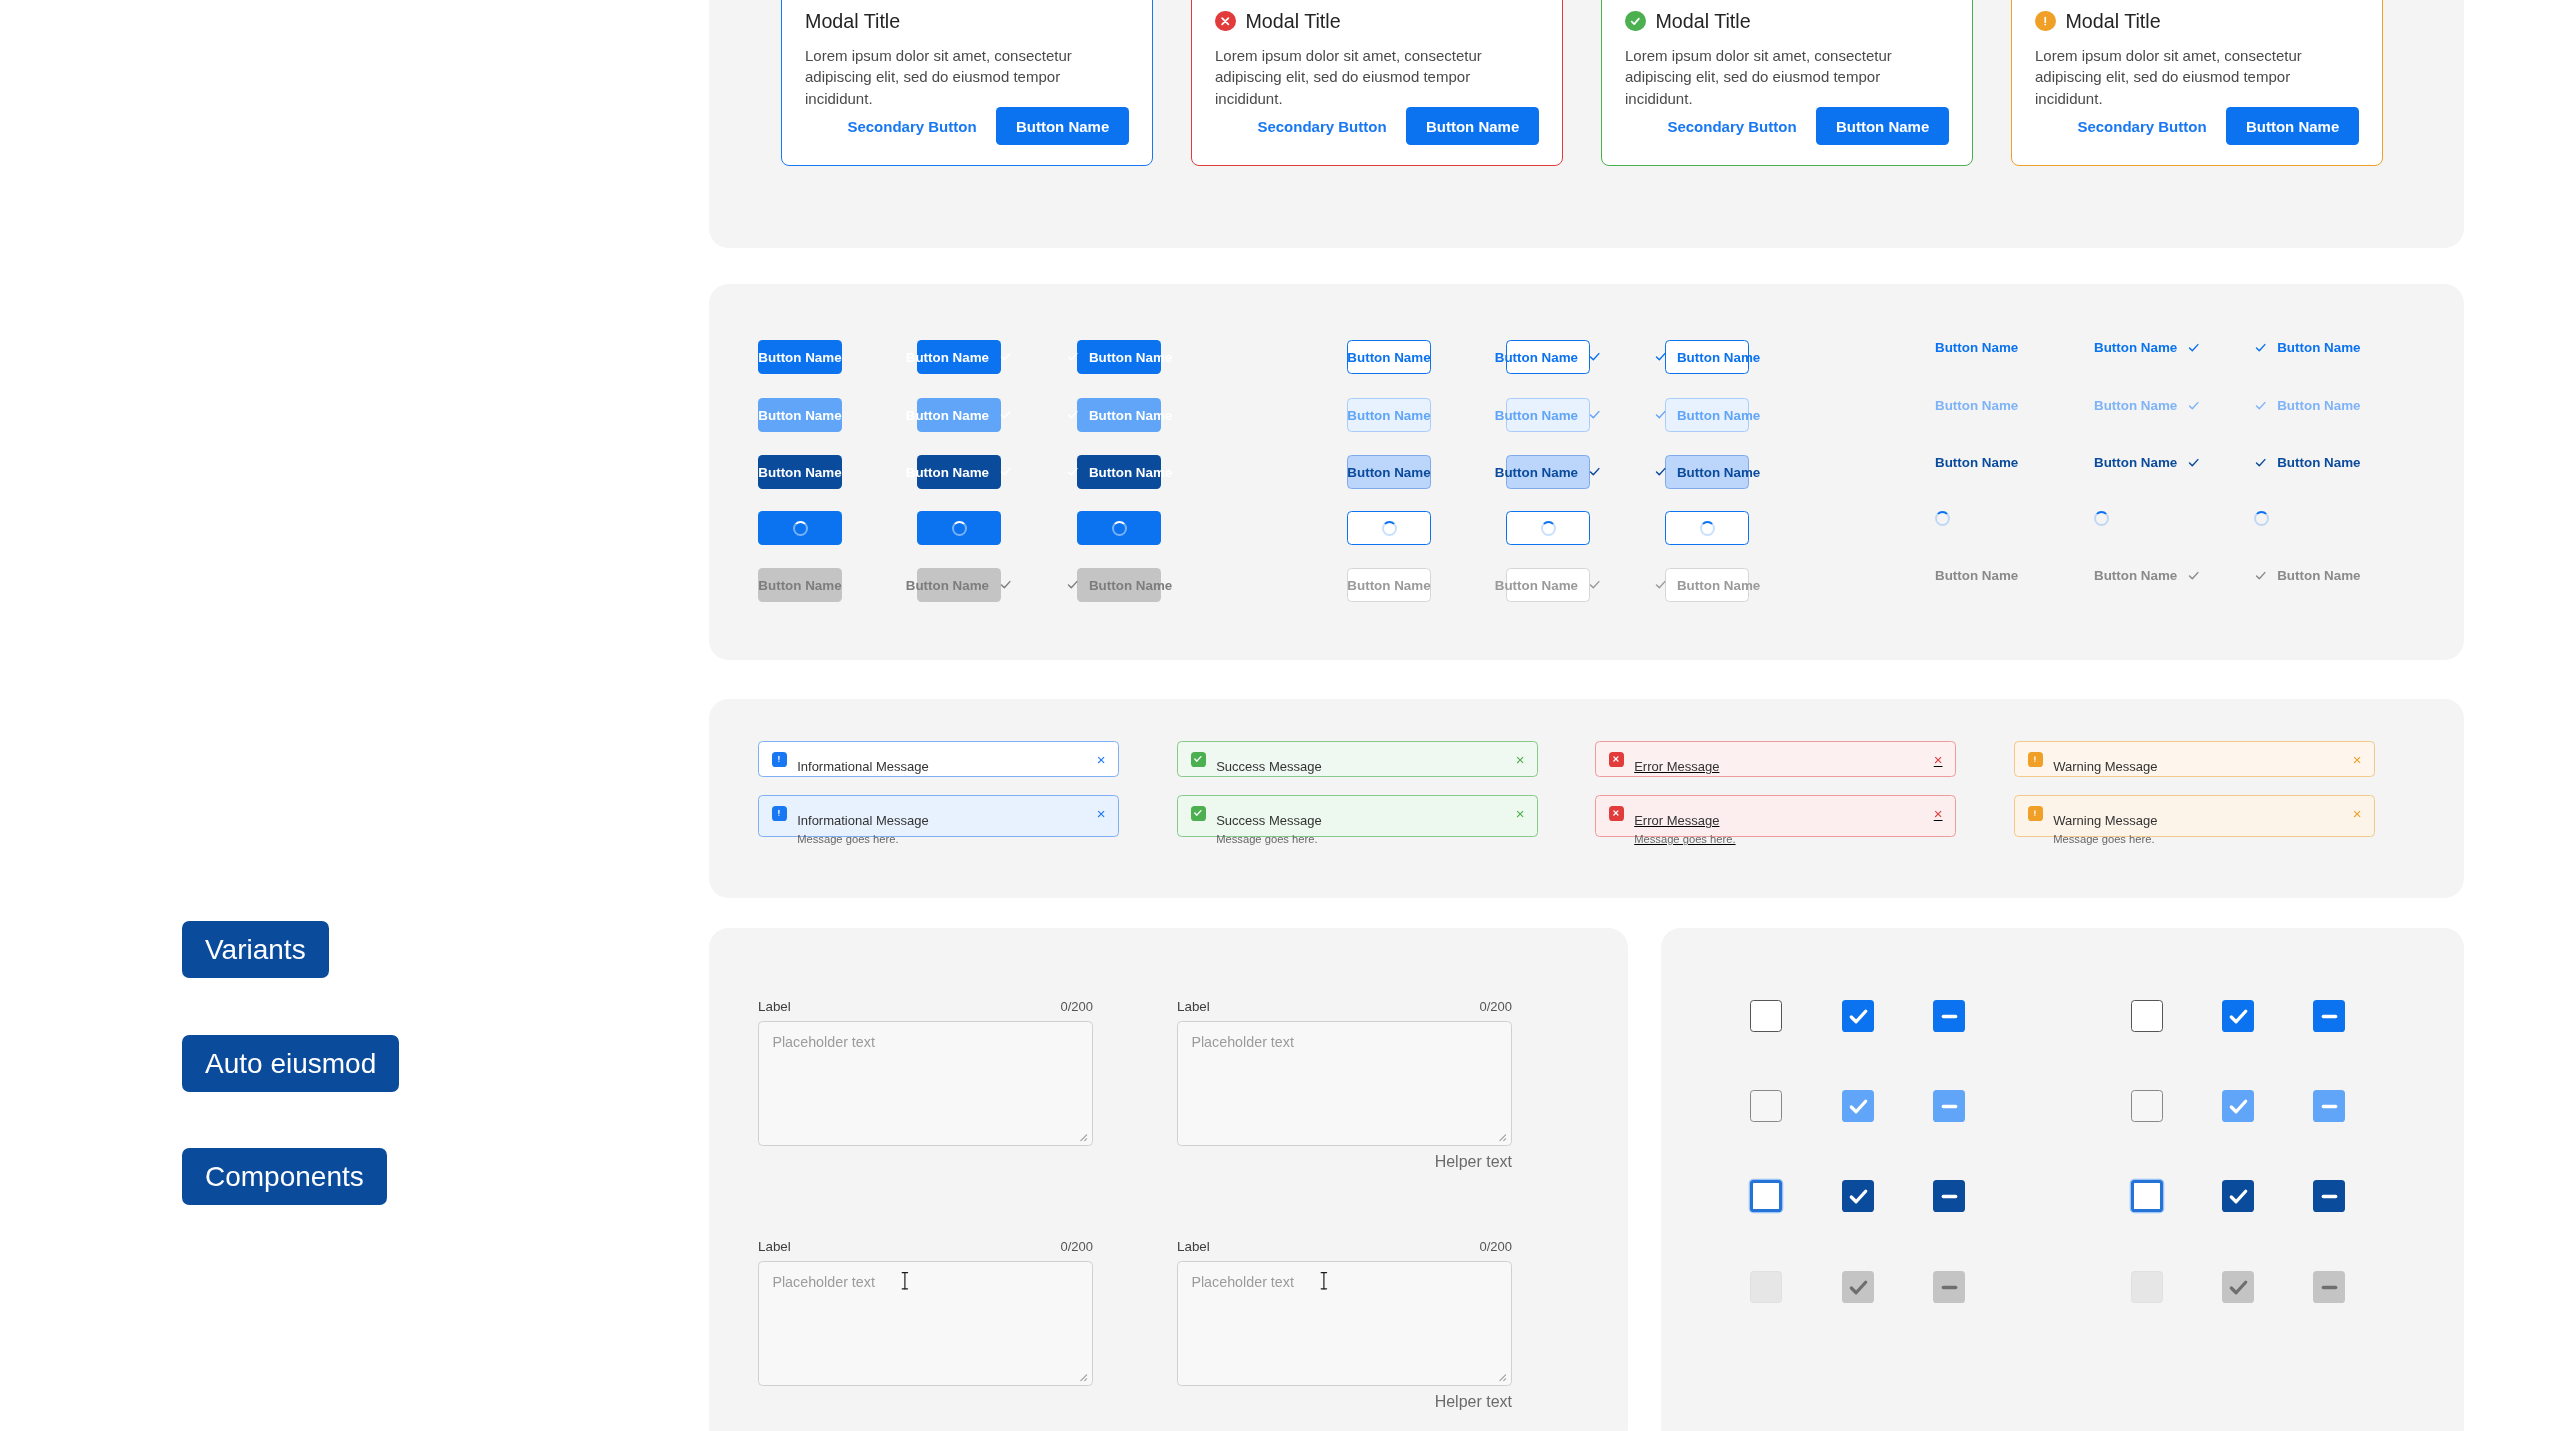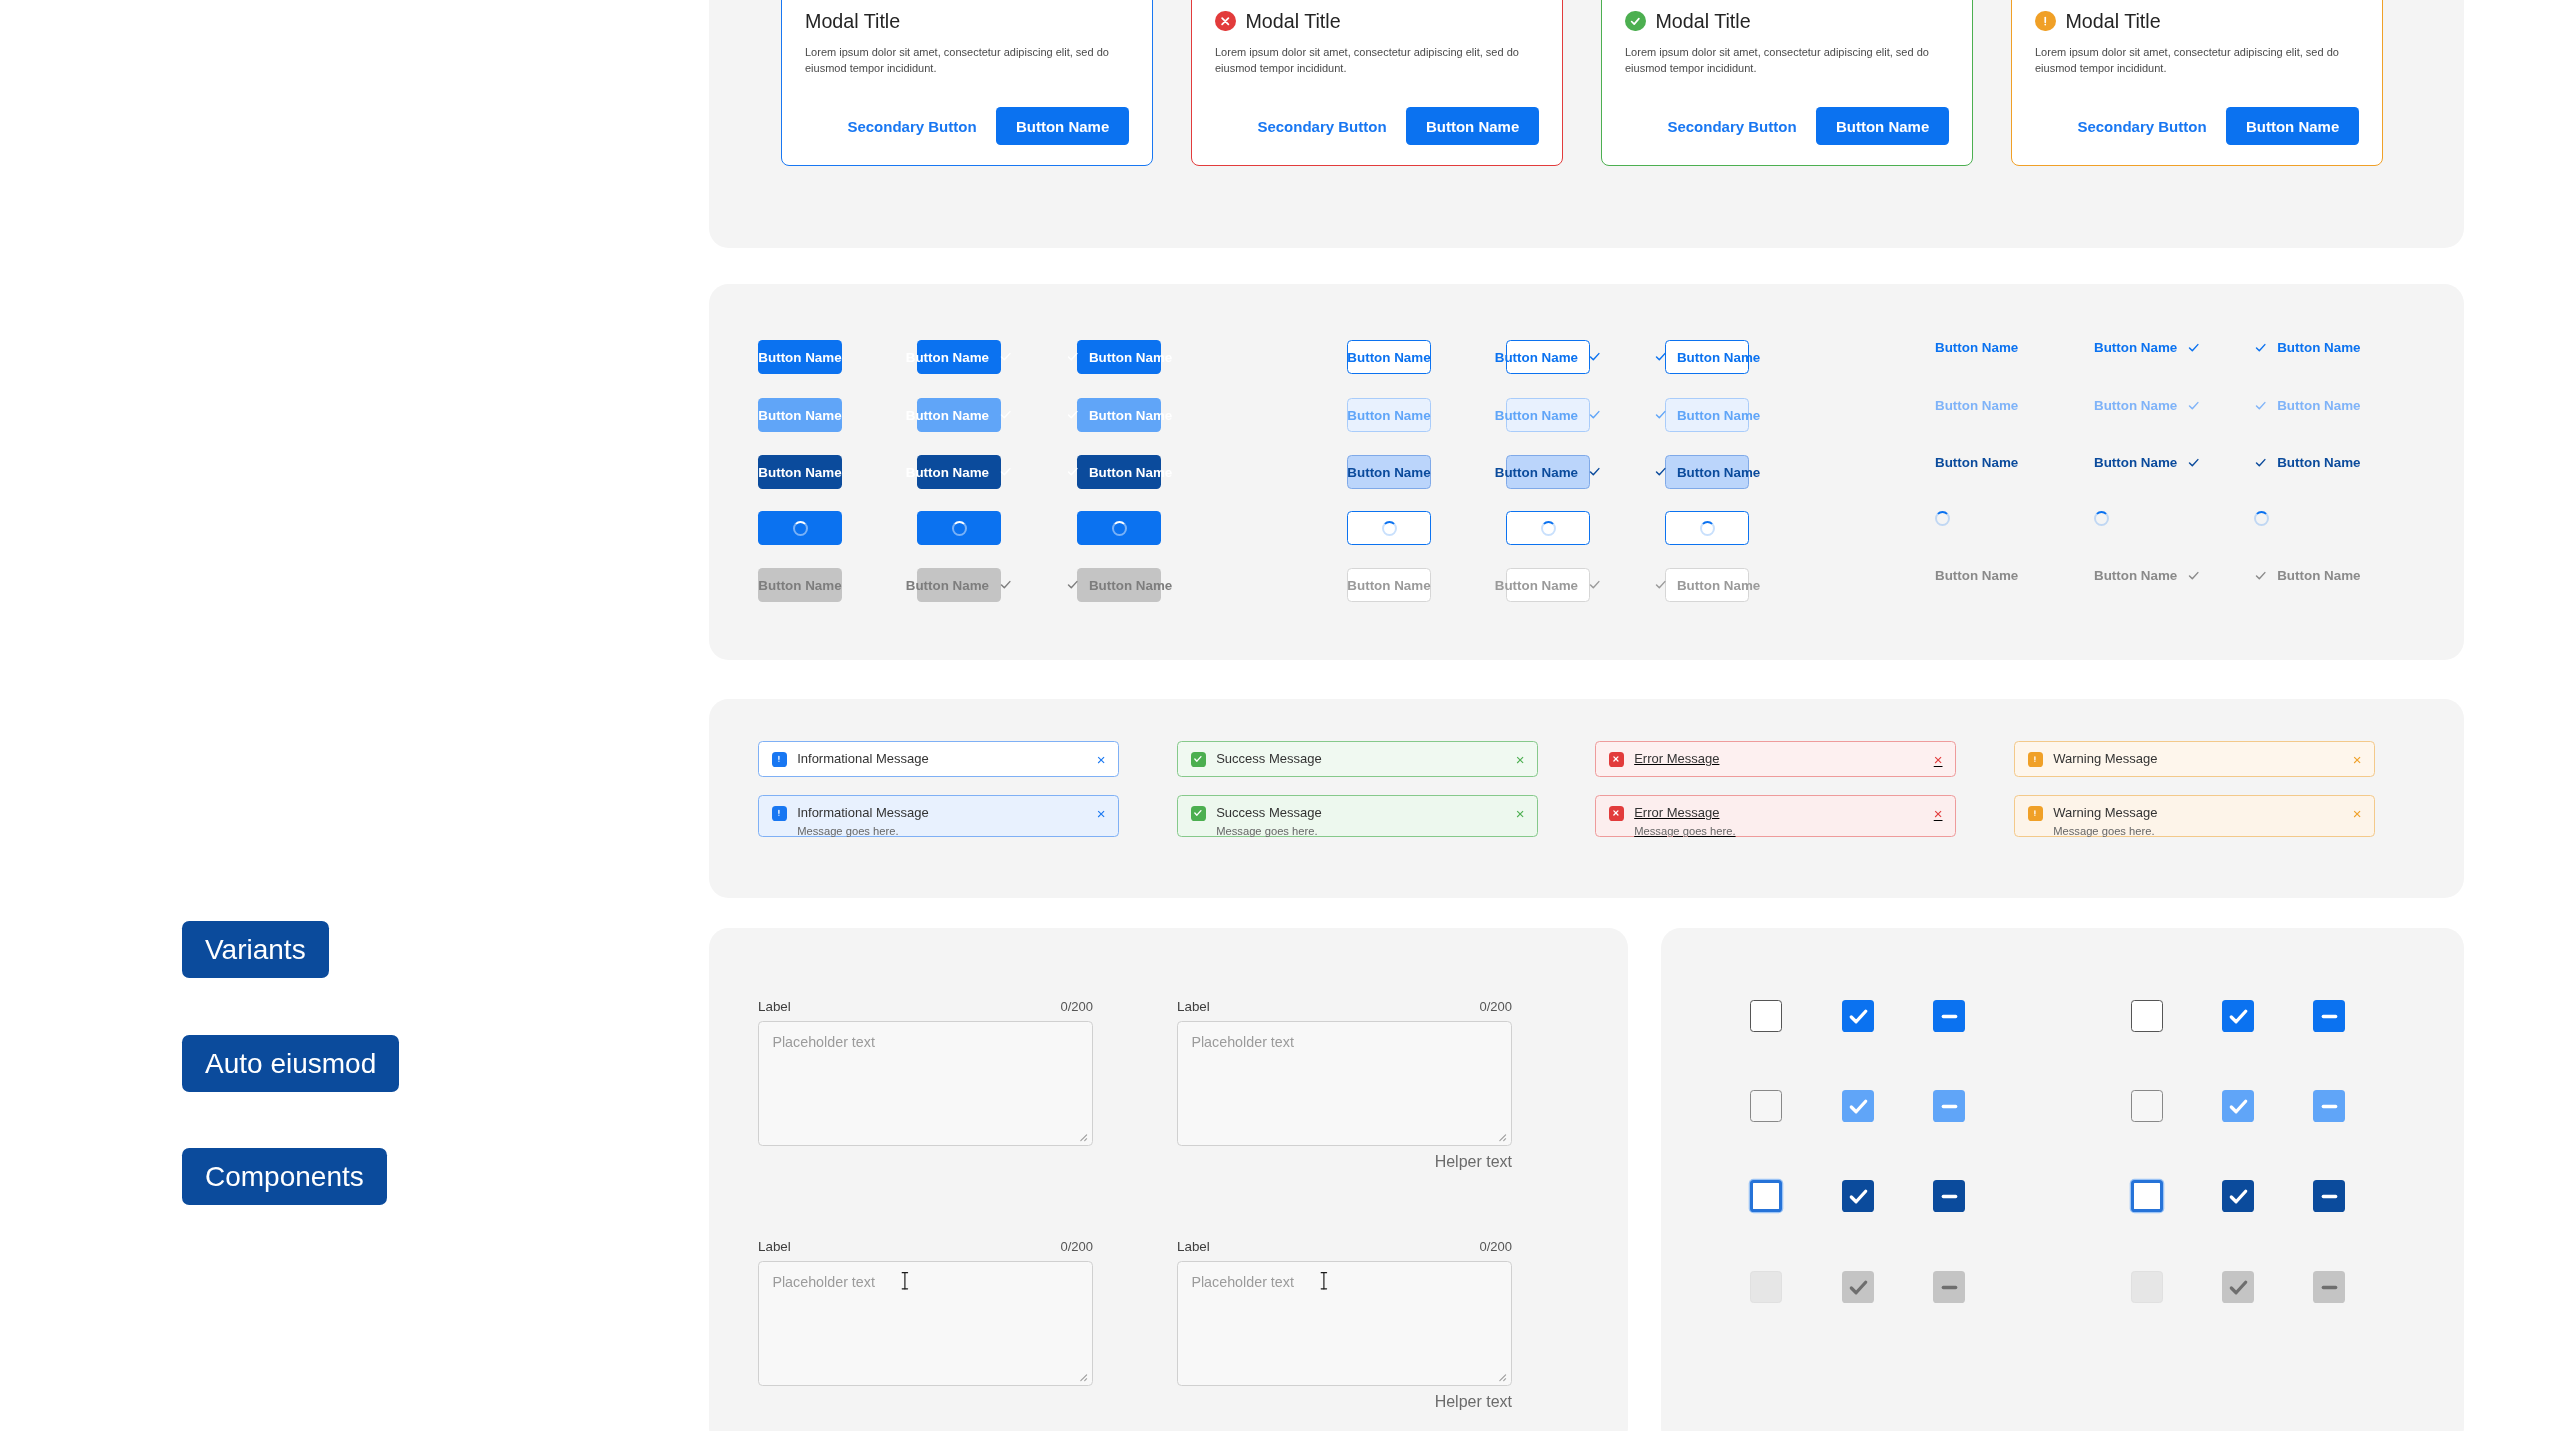--- a/index.html
+++ b/index.html
@@ -44,21 +44,21 @@
   }
   .modal.m-err  { border-color: #E23B3B; }
   .modal.m-suc  { border-color: #4CAF50; }
   .modal.m-warn { border-color: #F0A027; }
   #modal-default { left: 72px; }
   #modal-error   { left: 482px; }
   #modal-success { left: 892px; }
   #modal-warning { left: 1302px; }
   .modal-head { display: flex; align-items: center; gap: 9.8px; }
   .modal-title { font-size: 19.7px; color: #242424; }
-  .modal-body { margin-top: 12.5px; font-size: 11px; line-height: 1.42; color: #4a4a4a; }
+  .modal-body { margin-top: 12.5px; font-size: 15px; line-height: 1.42; color: #4a4a4a; }
   .modal-actions {
     position: absolute; right: 23px; bottom: 19.7px;
     display: flex; align-items: center; gap: 19.7px;
   }
   .btn-secondary { font-size: 15px; color: #1877F2; font-weight: 700; white-space: nowrap; }
   .btn-primary {
     background: #0B72F0; color: #fff; font-size: 15px; font-weight: 700;
     border-radius: 4.5px; padding: 10.7px 19.7px; white-space: nowrap;
   }
   .sicon { width: 20.6px; height: 20.6px; border-radius: 50%; flex: 0 0 auto;
@@ -90,21 +90,21 @@
   .spin { width: 15px; height: 15px; border-radius: 50%;
           border: 2.1px solid rgba(255,255,255,.45); border-top-color: #ffffff; }
   .spin.blue { border-color: rgba(11,114,240,.22); border-top-color: #0B72F0; }
 
   
   .alert { position: absolute; border-radius: 4.5px; border: 1.2px solid;
            display: flex; align-items: flex-start; padding: 9px 12.5px; }
   .alert .aic { width: 15px; height: 15px; border-radius: 3.6px; flex: 0 0 auto; margin-top: 0.9px;
                 display: flex; align-items: center; justify-content: center; }
   .alert .aic svg { width: 9.8px; height: 9.8px; display: block; }
-  .alert .atxt { margin-left: 10.7px; flex: 1 1 auto; }
+  .alert .atxt { margin-left: 10.7px; flex: 1 1 auto; margin-top: 8px; }
   .alert .atitle { font-size: 13px; color: #333; }
   .alert .amsg { font-size: 11.2px; color: #666; margin-top: 5.4px; }
   .alert .ax { font-size: 15px; line-height: 1; flex: 0 0 auto; margin-top: 0.9px; }
   .a-info { border-color: #7FB0F5; }
   .a-suc  { border-color: #86C98B; }
   .a-err  { border-color: #EE9B9B; text-decoration: underline; }
   .a-warn { border-color: #F3C98A; }
   .alert.row1.a-info { background: #ffffff; }
   .alert.row1.a-suc  { background: #F0F9F1; }
   .alert.row1.a-err  { background: #FDF0F0; }

